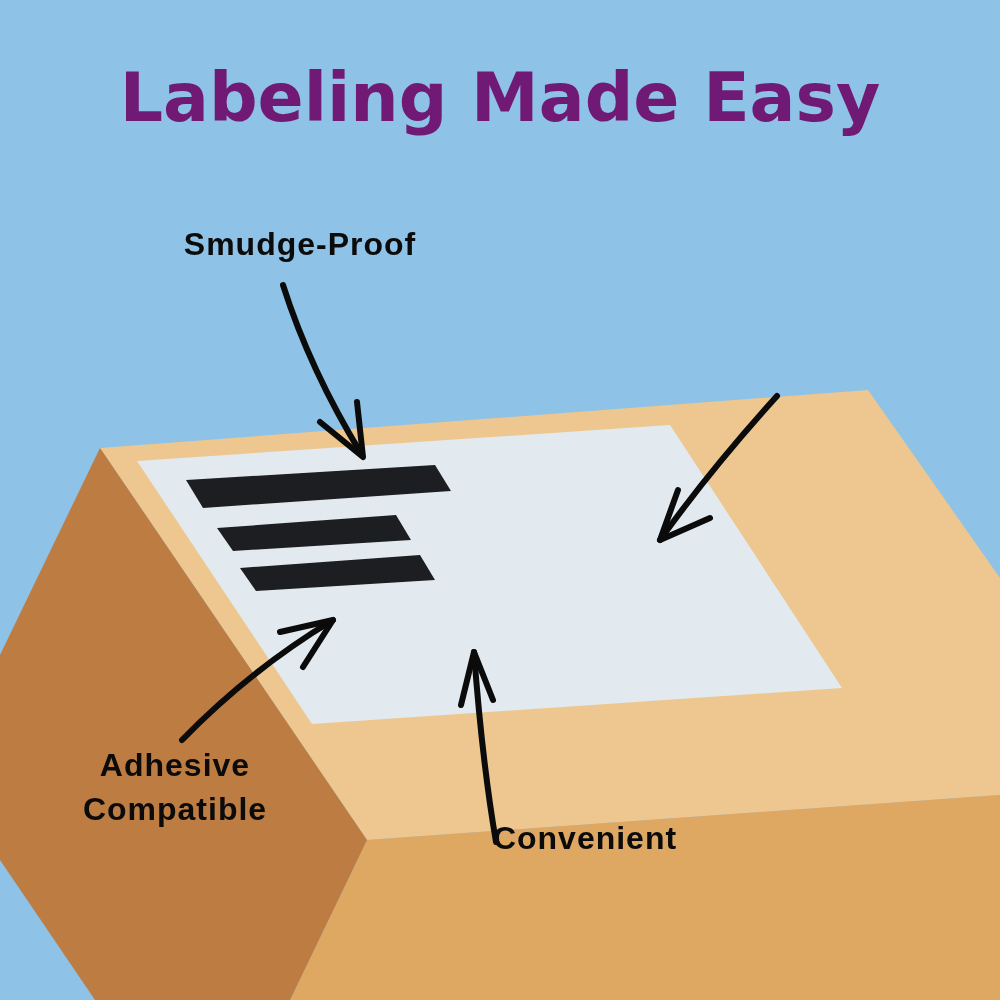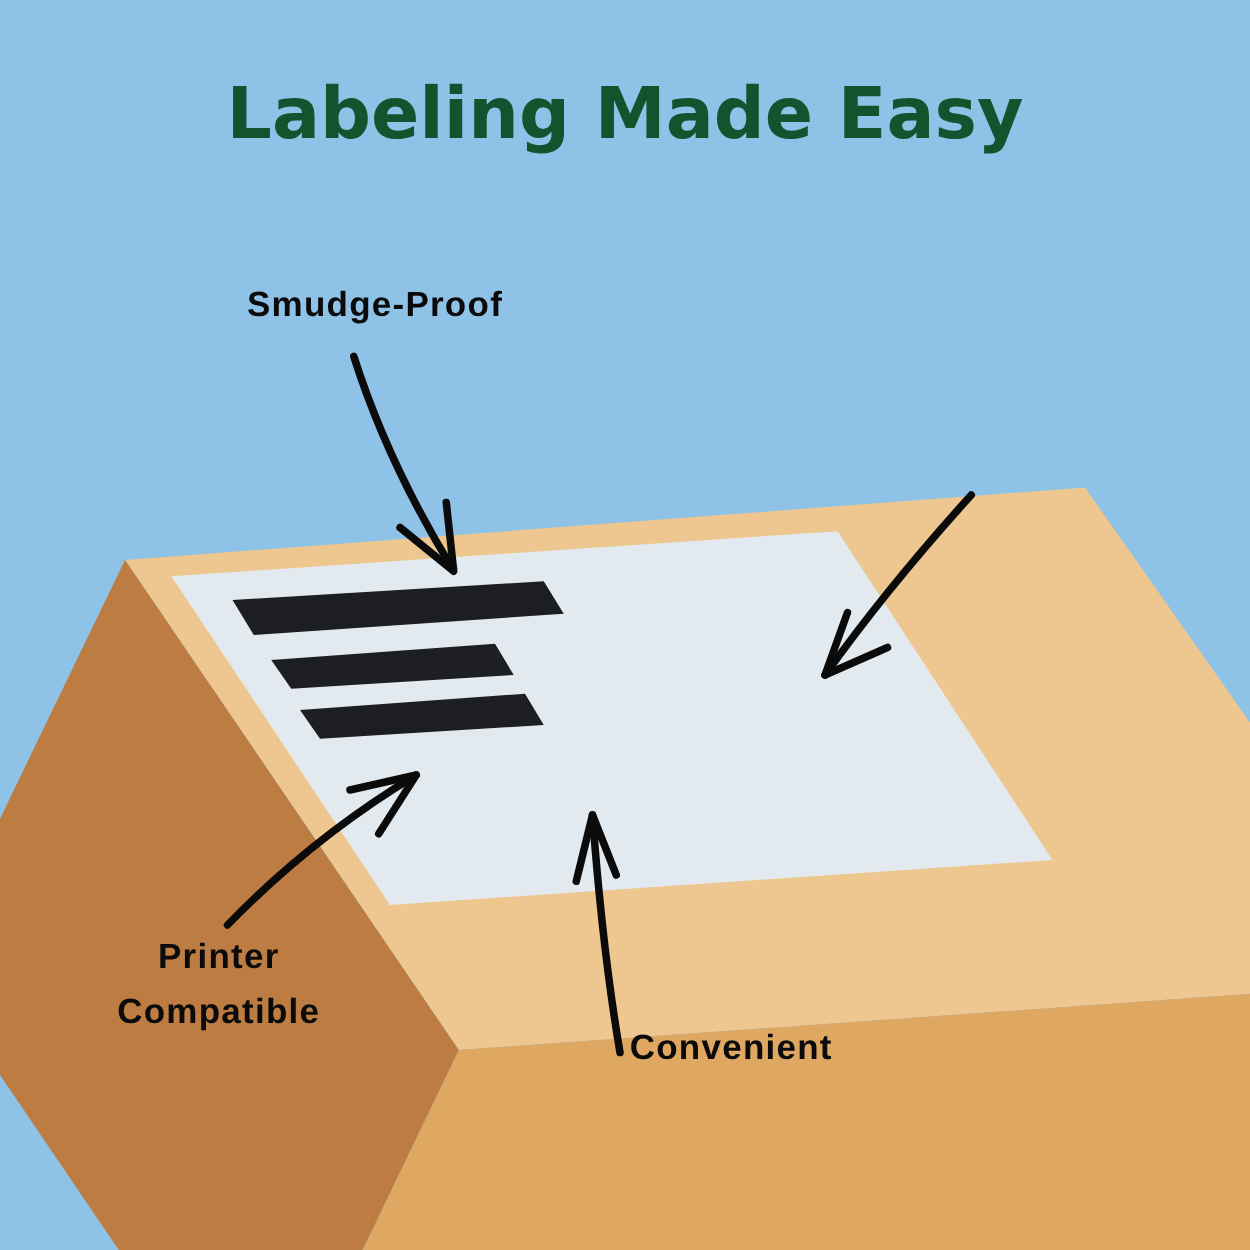--- a/index.html
+++ b/index.html
@@ -1,19 +1,19 @@
 <!DOCTYPE html>
 <html><head>
 <meta charset="utf-8">
 <style>
   html,body{margin:0;padding:0;}
   body{width:1000px;height:1000px;overflow:hidden;background:#8ec2e6;position:relative;font-family:"DejaVu Sans","Liberation Sans",sans-serif;}
   .scene{position:absolute;left:0;top:0;width:1000px;height:1000px;}
-  .title{position:absolute;left:0;top:58px;width:1000px;text-align:center;font-size:57px;font-weight:bold;color:#14532d;letter-spacing:0px;margin:0;font-family:"DejaVu Sans","Liberation Sans",sans-serif;}
-  .callout{position:absolute;color:#0b0b0c;font-size:28px;line-height:44px;text-align:center;font-weight:bold;font-family:"Liberation Sans","DejaVu Sans",sans-serif;letter-spacing:1px;}
+  .title{position:absolute;left:0;top:58px;width:1000px;text-align:center;font-size:68px;font-weight:bold;color:#701a75;letter-spacing:0px;margin:0;font-family:"DejaVu Sans","Liberation Sans",sans-serif;}
+  .callout{position:absolute;color:#0b0b0c;font-size:32px;line-height:44px;text-align:center;font-weight:bold;font-family:"Liberation Sans","DejaVu Sans",sans-serif;letter-spacing:1px;}
   .callout span{display:block;}
 </style>
 </head>
 <body>
 
 <svg class="scene" viewBox="0 0 1000 1000" width="1000" height="1000">
 
   <polygon points="100,448 868,390 1000,578 1000,795 367,840" fill="#edc78f"></polygon>
 
   <polygon points="367,840 1000,795 1000,1000 290,1000" fill="#dea862"></polygon>
@@ -44,19 +44,19 @@
 <h1 class="title">Labeling Made Easy</h1>
 
 <div class="callout" style="left:140px;top:222px;width:320px;">
   <span>Smudge-Proof</span>
 </div>
 
 <div class="callout" style="left:660px;top:288px;width:220px;">
 </div>
 
 <div class="callout" style="left:40px;top:743px;width:270px;">
-  <span>Printer</span>
+  <span>Adhesive</span>
   <span>Compatible</span>
 </div>
 
 <div class="callout" style="left:445px;top:816px;width:280px;">
   <span>Convenient</span>
 </div>
 
 </body></html>

